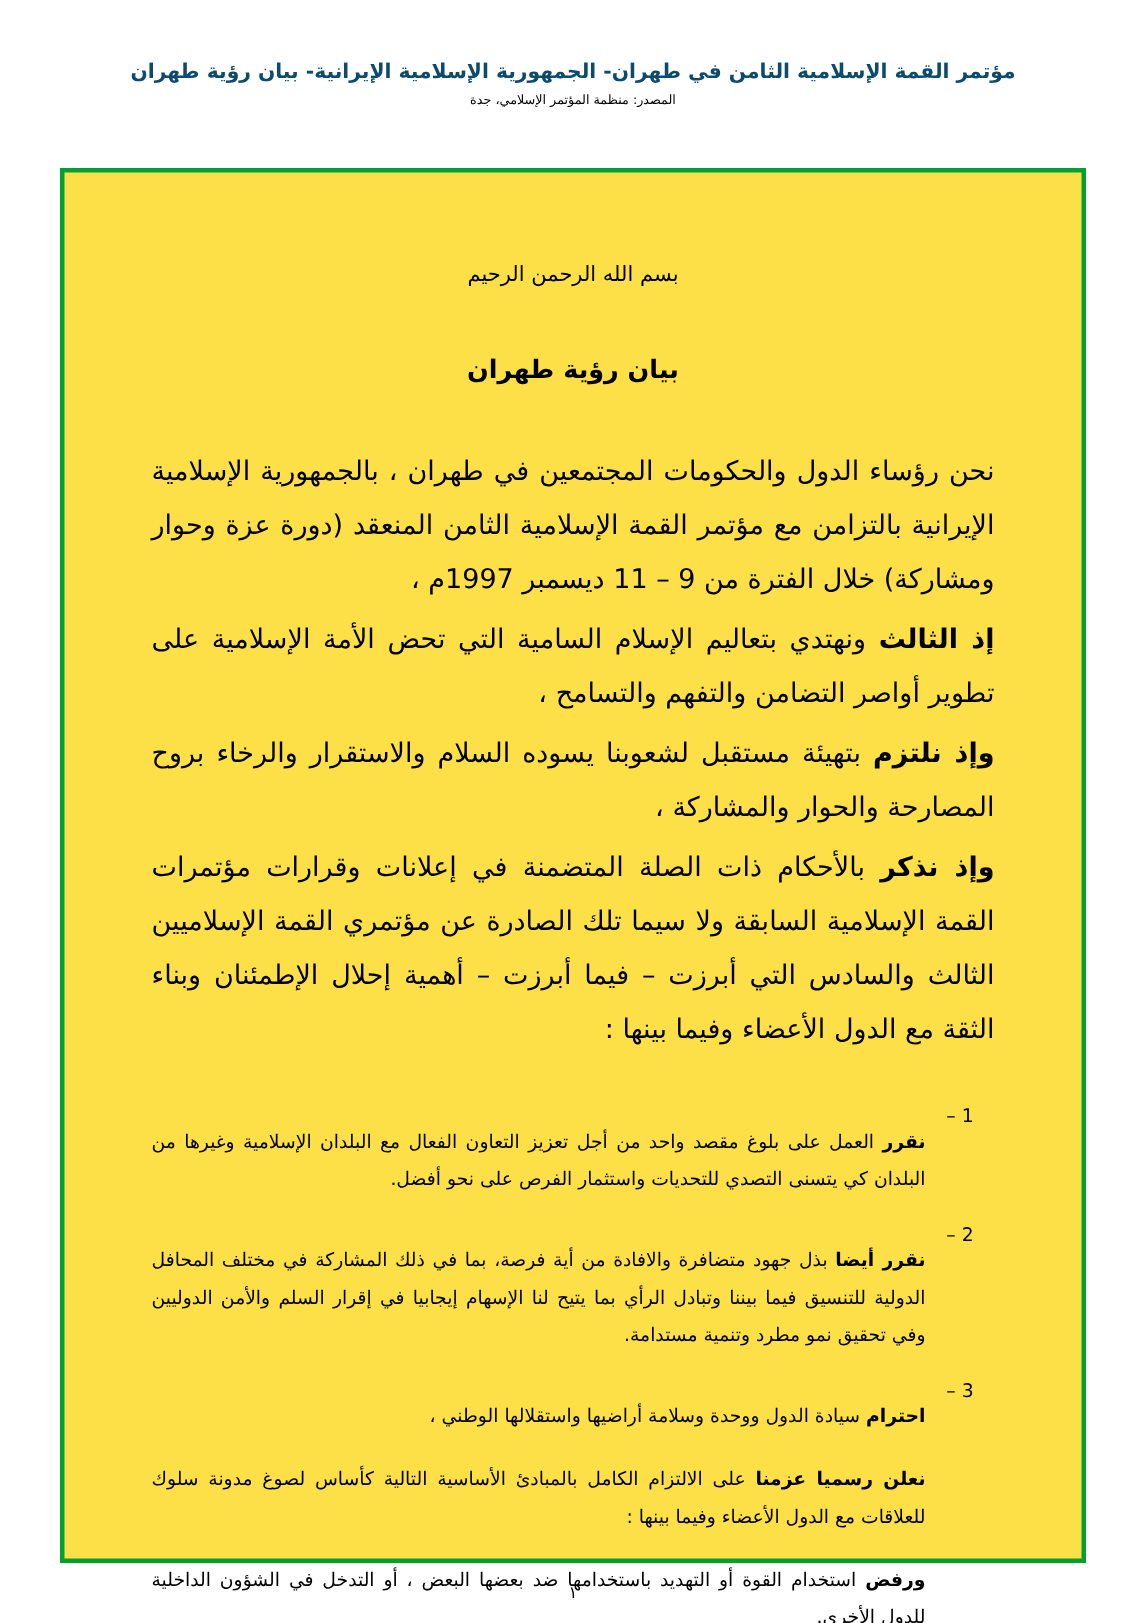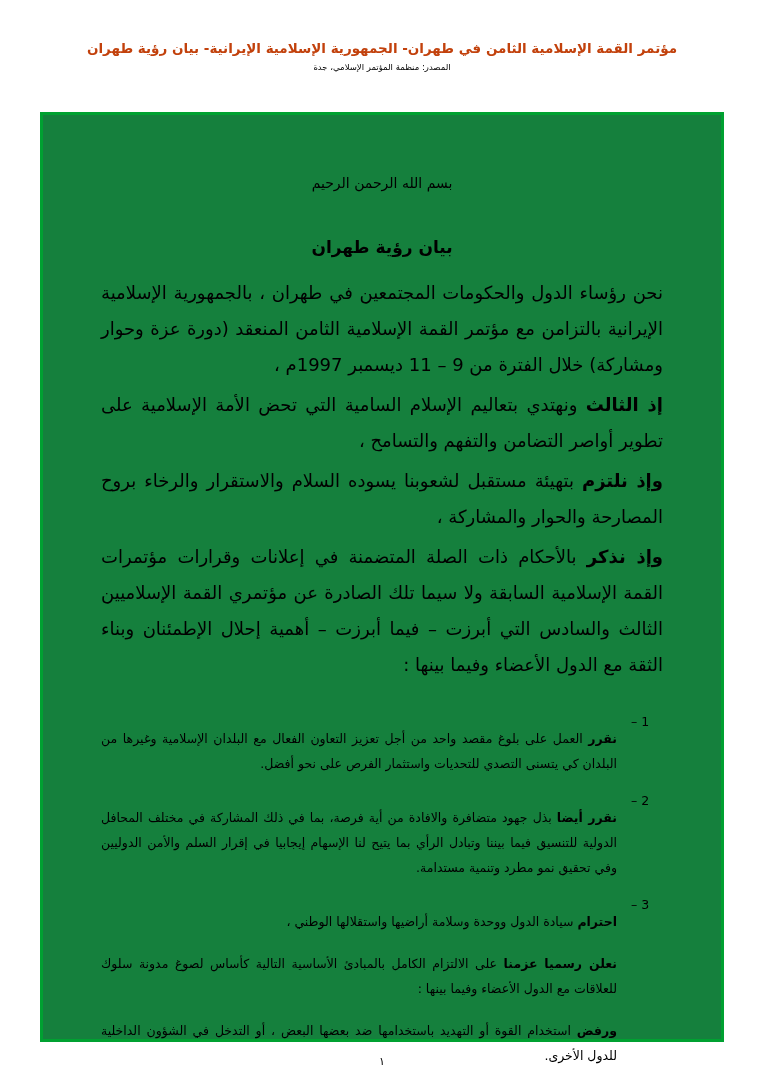--- a/index.html
+++ b/index.html
@@ -28,60 +28,60 @@
   .doc-header {
     text-align: center;
     padding-top: 40px;
   }
   .doc-header .title-line {
     font-family: "DejaVu Sans", sans-serif;
     font-weight: bold;
     font-size: 13.5px;
     letter-spacing: 0px;
     direction: rtl;
-    color: #c2410c;
+    color: #0c4a6e;
   }
   .doc-header .source-line {
     margin-top: 6px;
     font-size: 8.5px;
     direction: rtl;
     color: #000;
   }
 
   
   .frame {
     position: absolute;
     top: 112px;
     left: 40px;
     width: 684px;
     height: 930px;
     border: 3px solid #00a131;
     box-sizing: border-box;
-    background: #15803d;
+    background: #fde047;
   }
 
   .frame-inner {
     padding: 60px 58px 20px 58px;
     direction: rtl;
     text-align: justify;
   }
 
   .basmala {
     text-align: center;
     font-size: 14px;
     letter-spacing: 2px;
     margin-bottom: 46px;
     font-family: "DejaVu Sans", sans-serif;
   }
 
   .doc-title {
     text-align: center;
     font-size: 17px;
     font-weight: bold;
-    margin-bottom: 18px;
+    margin-bottom: 40px;
     letter-spacing: 1px;
   }
 
   p.body-par {
     font-size: 18px;
     line-height: 2.0;
     margin: 0 0 4px 0;
     text-align: justify;
     text-justify: inter-word;
   }

